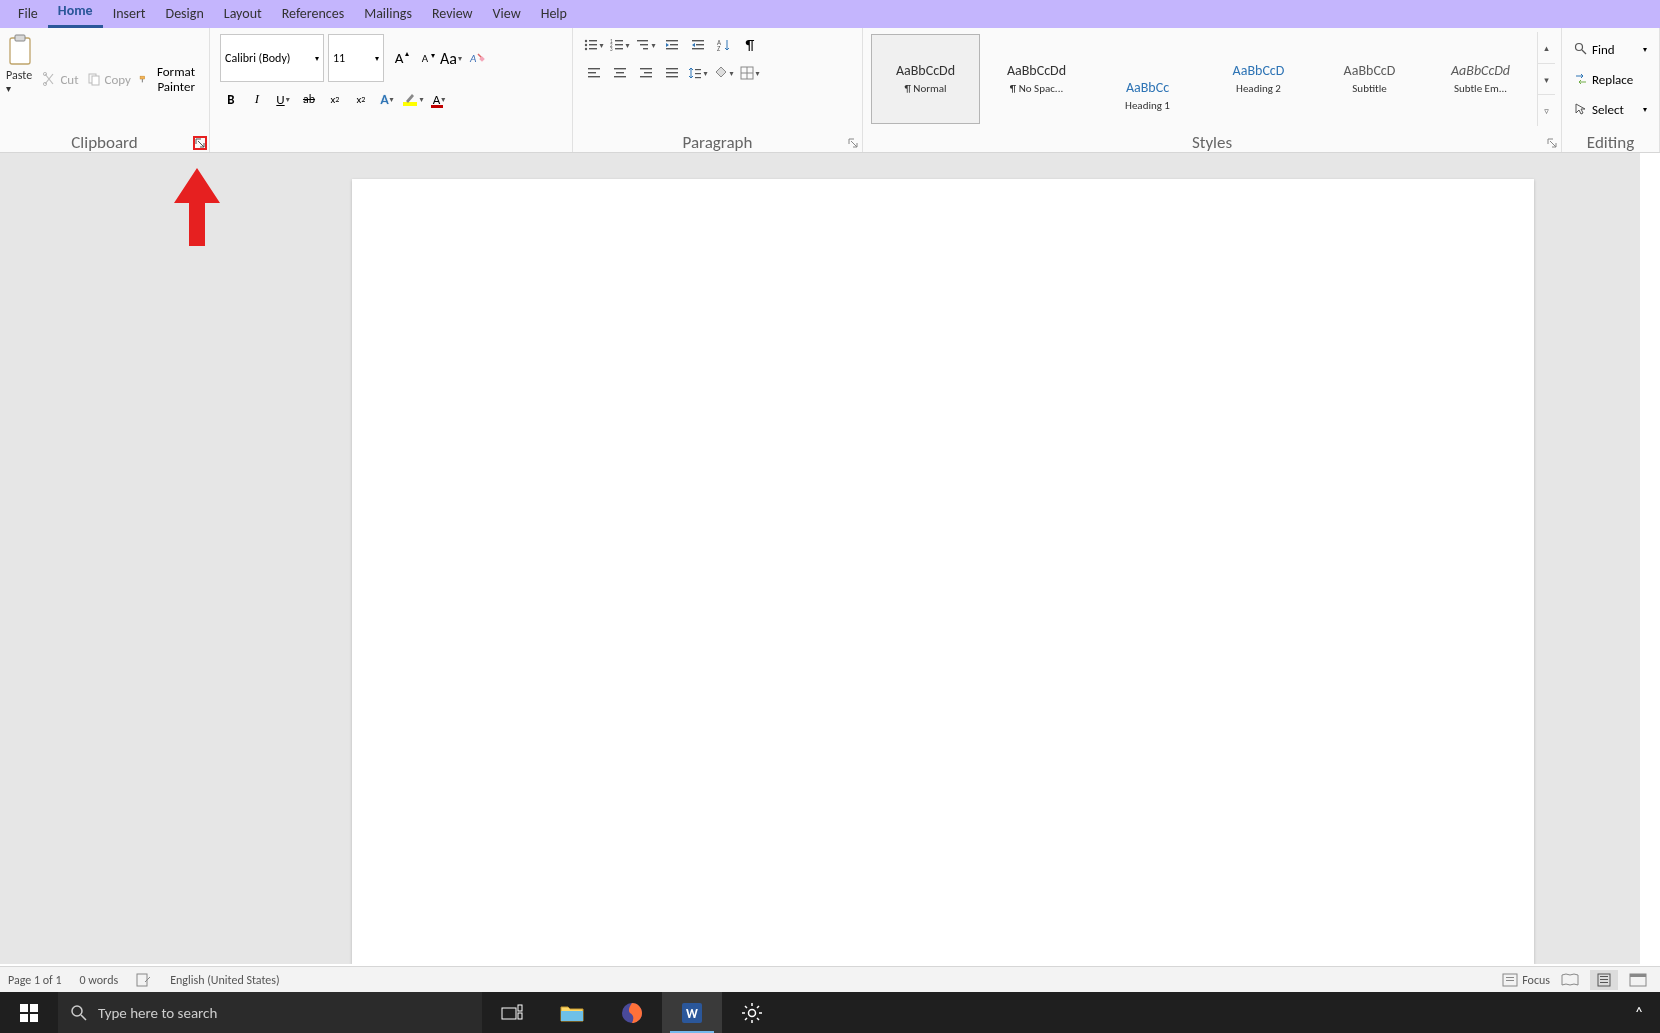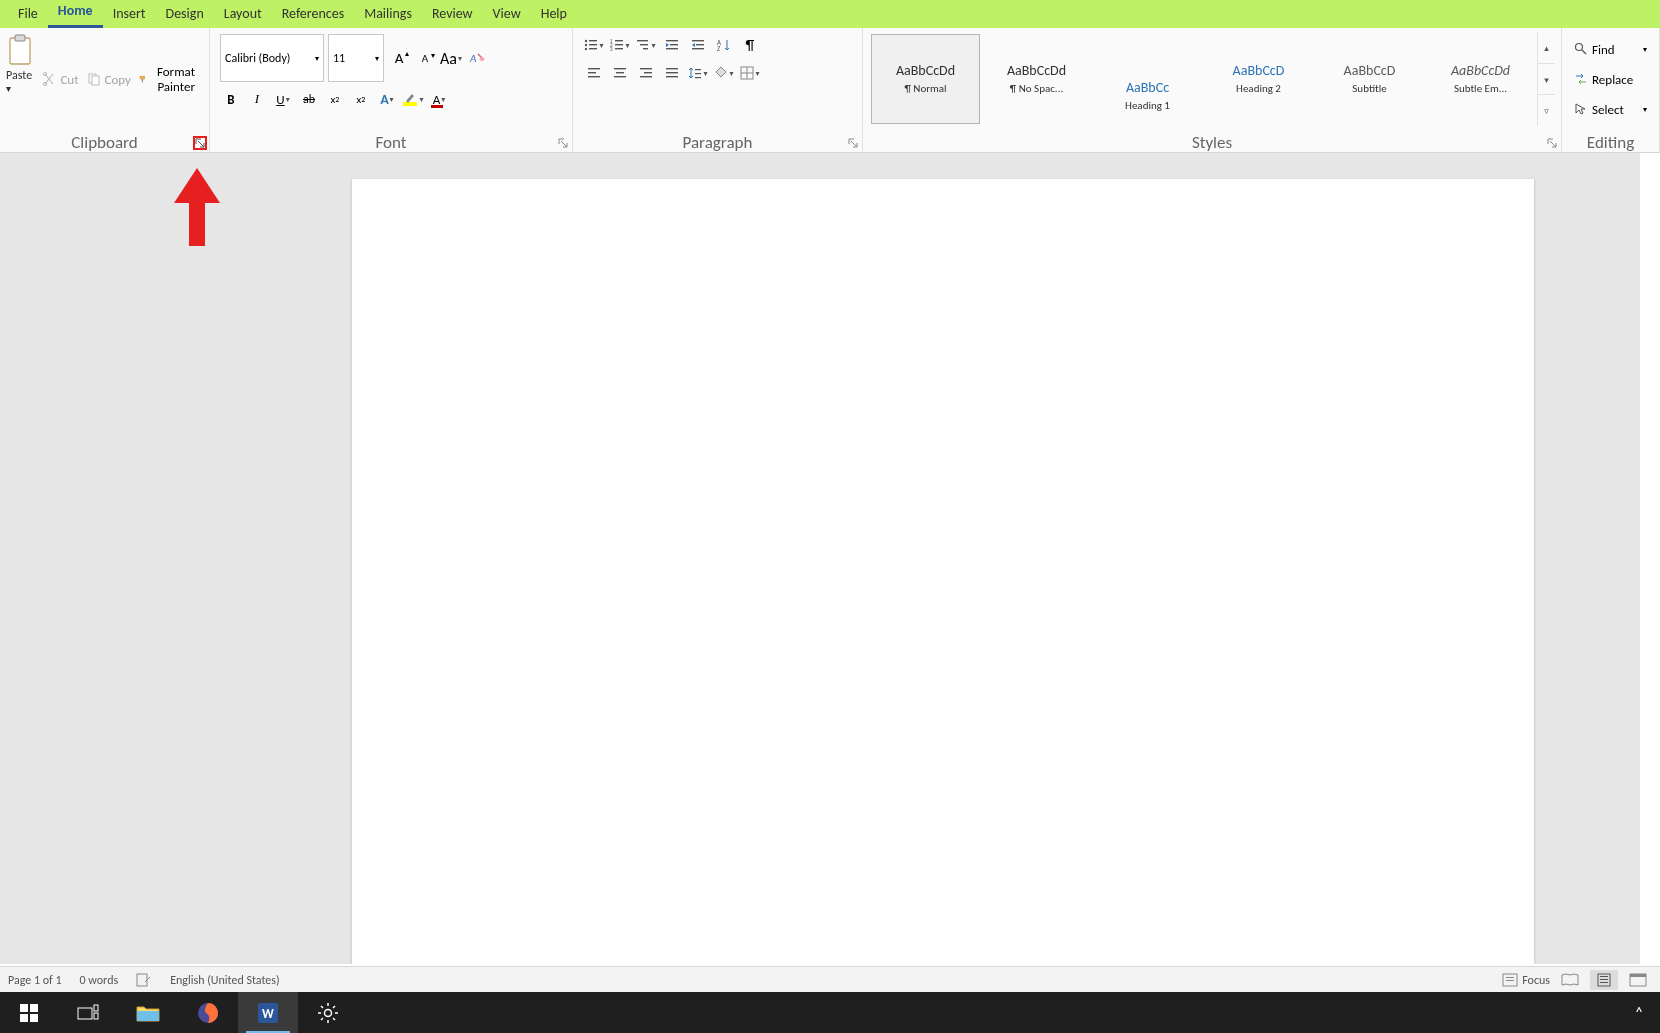--- a/index.html
+++ b/index.html
@@ -1,19 +1,19 @@
 <!DOCTYPE html>
 <html><head>
 <meta charset="utf-8">
 <style>
 * { margin: 0; padding: 0; box-sizing: border-box; font-family: "Segoe UI", Calibri, Arial, sans-serif; }
 body { width: 1660px; height: 1033px; overflow: hidden; background: #fff; position: relative; }
 
 
-.tabs { height: 28px; display: flex; align-items: flex-end; background: #bef264; padding-left: 8px; font-size: 14px; }
+.tabs { height: 28px; display: flex; align-items: flex-end; background: #c4b5fd; padding-left: 8px; font-size: 14px; }
 .tab { padding: 4px 10px 6px; color: #333; cursor: pointer; }
 .tab.active { color: #2b579a; font-weight: 600; border-bottom: 3px solid #2b579a; }
 
 
 .ribbon { height: 125px; background: #fafafa; border-bottom: 1px solid #d6d6d6; display: flex; }
 .group { border-right: 1px solid #e1e1e1; display: flex; flex-direction: column; position: relative; }
 .group-body { flex: 1; display: flex; padding: 4px 6px; }
 .group-label { height: 22px; text-align: center; font-size: 17px; color: #666; padding-top: 2px; position: relative; }
 .launcher { position: absolute; right: 2px; bottom: 2px; width: 14px; height: 14px; display: flex; align-items: center; justify-content: center; cursor: pointer; }
 .launcher svg { width: 10px; height: 10px; }
@@ -217,28 +217,20 @@
               </svg>
               <span class="dd">▾</span>
           </div>
           <div class="ibtn">
               <span style="font-size:13px">A</span>
               <div style="position:absolute;bottom:2px;left:3px;width:12px;height:3px;background:#c00000"></div>
               <span class="dd">▾</span>
             </div>
         </div>
       </div>
-    </div>
-    <div class="group-label">
-      <span>Font</span>
-      <div class="launcher">
-          <svg viewBox="0 0 10 10">
-            <path d="M1 1 H6 M1 1 V6 M3 3 L9 9 M9 5 V9 H5" stroke="#888" stroke-width="1" fill="none"></path>
-          </svg>
-        </div>
     </div>
   </div>
 
   <div class="group paragrp">
     <div class="group-body">
       <div class="font-rows">
         <div class="frow">
           <div class="ibtn">
               <svg width="14" height="14">
                 <circle cx="2" cy="3" r="1.2" fill="#555"></circle>
@@ -490,20 +482,27 @@
 
 <div class="taskbar">
   <div class="start">
     <svg width="18" height="18" viewBox="0 0 18 18">
         <rect x="0" y="0" width="8" height="8" fill="#fff"></rect>
         <rect x="10" y="0" width="8" height="8" fill="#fff"></rect>
         <rect x="0" y="10" width="8" height="8" fill="#fff"></rect>
         <rect x="10" y="10" width="8" height="8" fill="#fff"></rect>
       </svg>
   </div>
+  <div class="searchbox">
+    <svg width="18" height="18">
+        <circle cx="7" cy="7" r="5" fill="none" stroke="#ccc" stroke-width="1.5"></circle>
+        <line x1="11" y1="11" x2="16" y2="16" stroke="#ccc" stroke-width="1.5"></line>
+      </svg>
+    <span>Type here to search</span>
+  </div>
   <div class="task-icons">
     <div class="ticon">
         <svg width="22" height="18">
           <rect x="1" y="4" width="14" height="11" fill="none" stroke="#fff"></rect>
           <rect x="17" y="1" width="4" height="6" fill="none" stroke="#fff"></rect>
           <rect x="17" y="9" width="4" height="6" fill="none" stroke="#fff"></rect>
         </svg>
       </div>
     <div class="ticon">
         <svg width="24" height="20">

